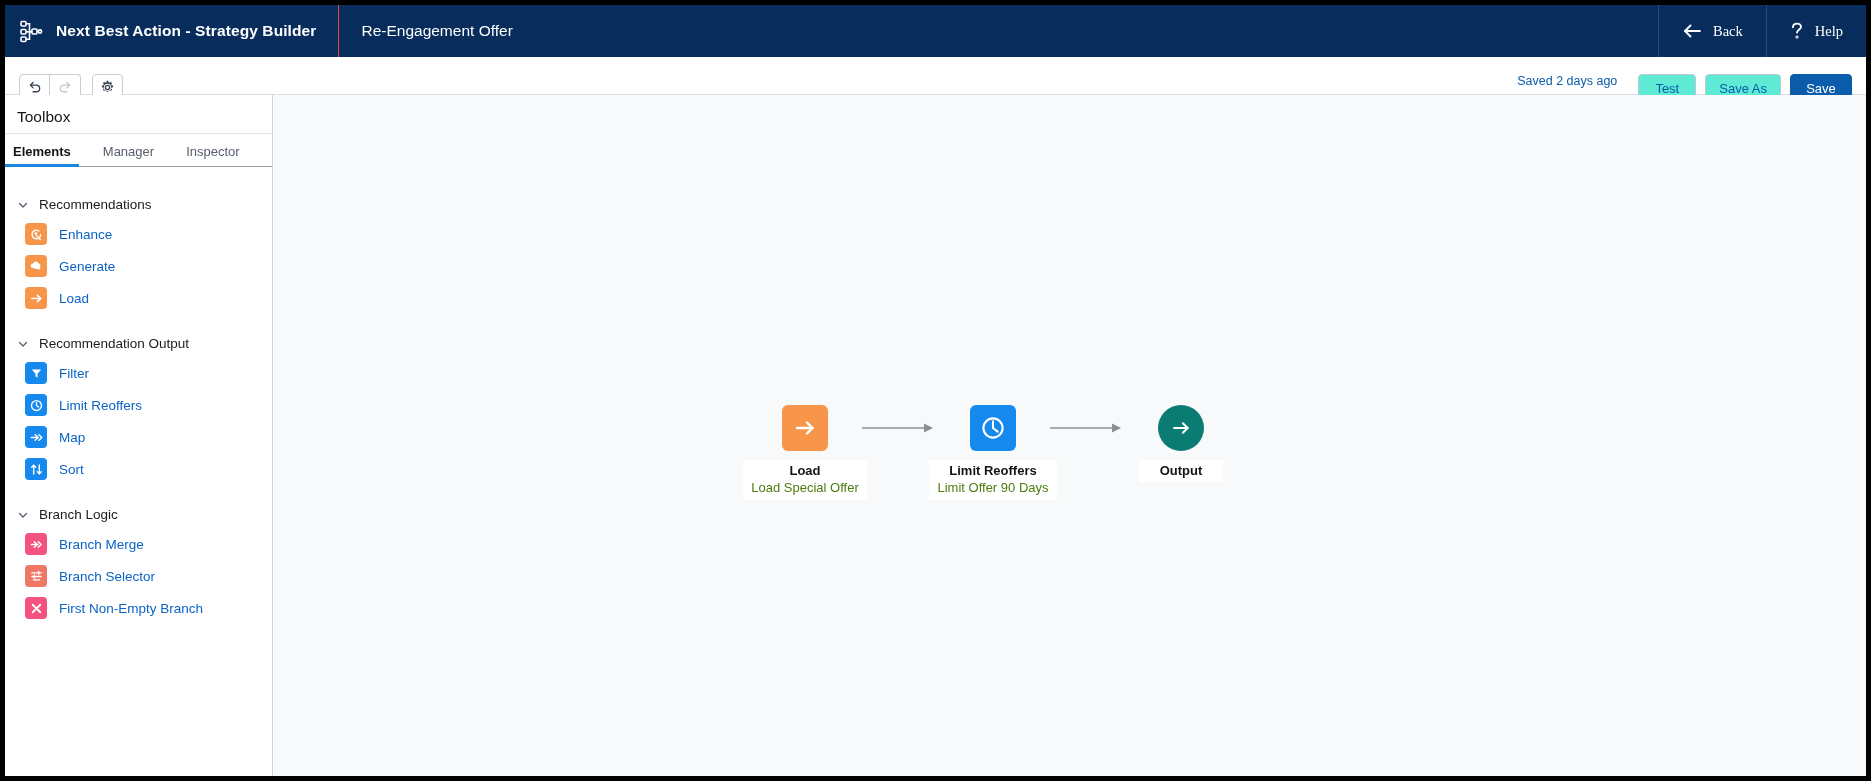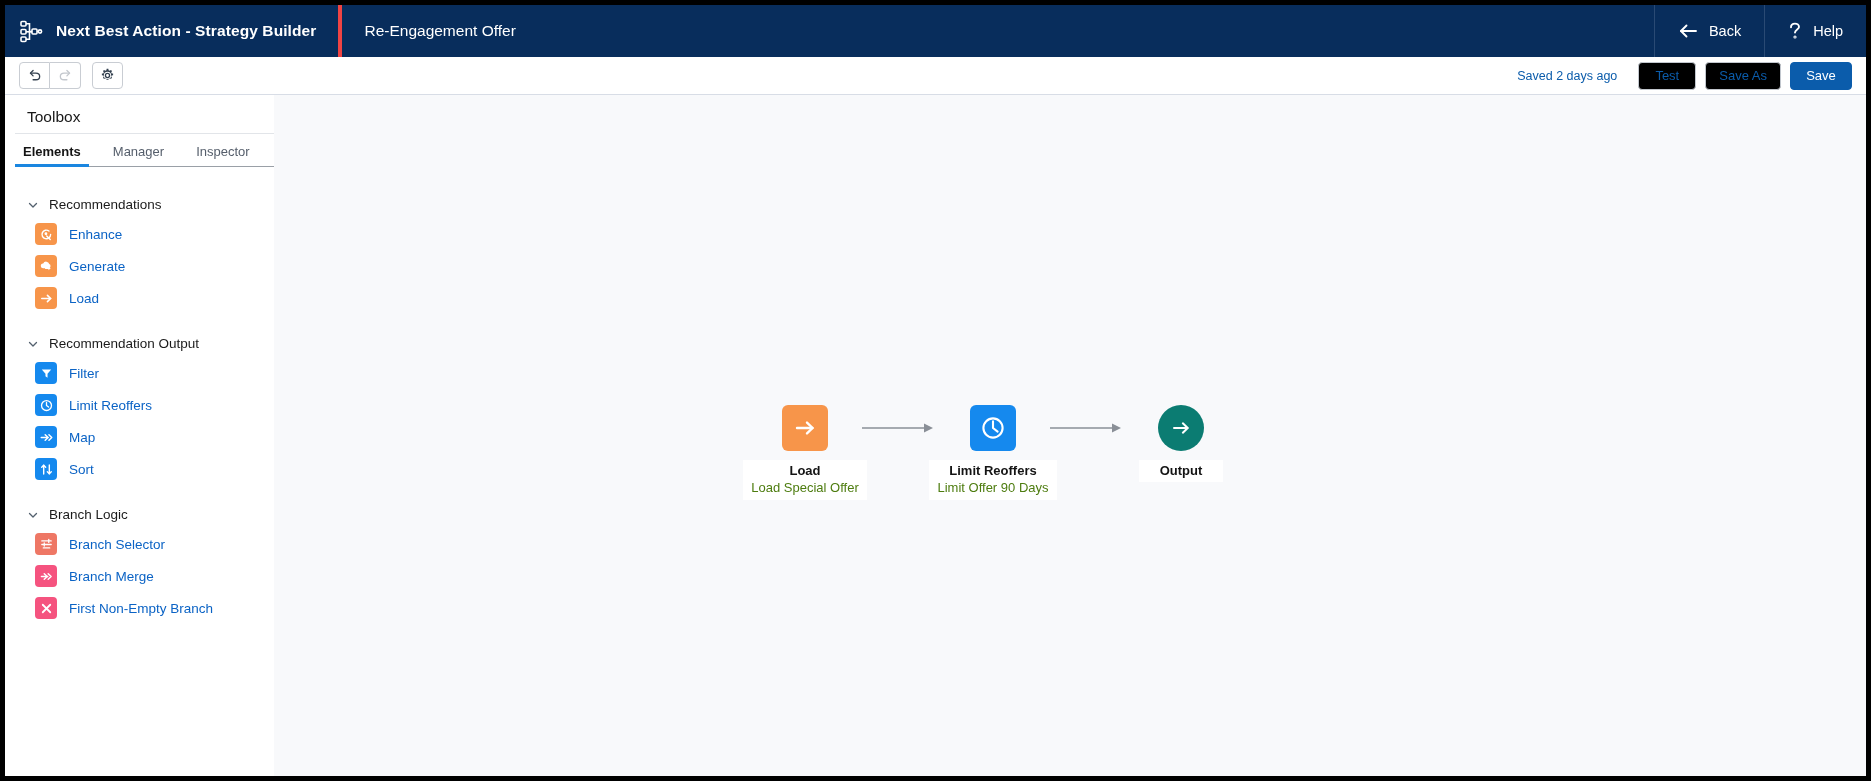--- a/index.html
+++ b/index.html
@@ -30,21 +30,21 @@
     background: #082D5C;
     display: flex;
     align-items: stretch;
     color: #ffffff;
   }
   .gh-brand {
     display: flex;
     align-items: center;
     gap: 13px;
     padding: 0 22px 0 14px;
-    border-right: 4px solid #ef4444;
+    border-right: 1px solid #ef4444;
   }
   .gh-logo { width: 24px; height: 24px; display: block; }
   .gh-app-title {
     font-size: 15.5px;
     font-weight: bold;
     letter-spacing: .1px;
     white-space: nowrap;
   }
   .gh-context {
     display: flex;
@@ -56,34 +56,35 @@
   .gh-spacer { flex: 1; }
   .gh-action {
     display: flex;
     align-items: center;
     gap: 11px;
     padding: 0 23px;
     border-left: 1px solid #2a4a74;
     font-size: 14.5px;
     cursor: pointer;
     white-space: nowrap;
+    font-family: Liberation Serif, serif;
   }
   .gh-action svg { display: block; }
 
   
   .sub-toolbar {
     position: absolute;
     left: 0; top: 52px;
     width: 100%;
     height: 38px;
     background: #ffffff;
     border-bottom: 1px solid #d8dde6;
     display: flex;
-    align-items: center;
-    padding: 4px 14px;
+    align-items: flex-start;
+    padding: 17px 14px;
     box-sizing: border-box;
   }
   .btn-group {
     display: flex;
     align-items: stretch;
   }
   .icon-btn {
     width: 31px;
     height: 27px;
     background: #ffffff;
@@ -105,21 +106,21 @@
     font-size: 12.5px;
     color: #0b5cab;
     margin-right: 12px;
     white-space: nowrap;
   }
   .tb-btn {
     min-width: 58px;
     height: 28px;
     border: 1px solid #c2c7ce;
     border-radius: 4px;
-    background: #000000;
+    background: #5eead4;
     color: #0b5cab;
     font-size: 13px;
     font-family: "Liberation Sans", sans-serif;
     display: inline-flex;
     align-items: center;
     justify-content: center;
     padding: 0 13px;
     margin-left: 9px;
     cursor: pointer;
     box-sizing: border-box;
@@ -129,21 +130,21 @@
     background: #0b5cab;
     border-color: #0b5cab;
     color: #ffffff;
     font-weight: normal;
     min-width: 62px;
   }
 
   
   .toolbox {
     position: absolute;
-    left: 10px; top: 90px;
+    left: 0; top: 90px;
     width: 268px;
     bottom: 0;
     background: #ffffff;
     border-right: 1px solid #cfd3d9;
     box-sizing: border-box;
     overflow: hidden;
   }
   .toolbox-header {
     height: 32px;
     display: flex;
@@ -464,45 +465,45 @@
       <div class="group-header">
         <span class="chev">
           <svg width="12" height="12" viewBox="0 0 12 12" fill="none" stroke="#53606e" stroke-width="1.3" stroke-linecap="round" stroke-linejoin="round">
               <path d="M2.5 4.5 L6 8 L9.5 4.5"></path>
             </svg>
         </span>
         <span>Branch Logic</span>
       </div>
 
       <div class="pal-item">
+        <span class="pal-icon" style="background:#F5537F">
+          <svg width="15" height="15" viewBox="0 0 16 16" fill="none" stroke="#ffffff" stroke-width="1.6" stroke-linecap="round" stroke-linejoin="round">
+            <path d="M2.6 8 H9.3"></path>
+              <path d="M5.6 5 L8.7 8 L5.6 11"></path>
+              <path d="M9.8 5 L12.9 8 L9.8 11"></path>
+          </svg>
+        </span>
+        <span class="pal-label">Branch Merge</span>
+      </div>
+
+      <div class="pal-item">
         <span class="pal-icon" style="background:#EE7765">
           <svg width="15" height="15" viewBox="0 0 16 16" fill="none" stroke="#ffffff" stroke-width="1.4" stroke-linecap="round">
             <path d="M3 4.2 H13"></path>
               <path d="M3 8 H13"></path>
               <path d="M4.6 11.6 H11.4"></path>
             <path d="M10.4 2.6 V5.8"></path>
               <path d="M5.6 6.4 V9.6"></path>
           </svg>
         </span>
         <span class="pal-label">Branch Selector</span>
       </div>
 
       <div class="pal-item">
         <span class="pal-icon" style="background:#F5537F">
-          <svg width="15" height="15" viewBox="0 0 16 16" fill="none" stroke="#ffffff" stroke-width="1.6" stroke-linecap="round" stroke-linejoin="round">
-            <path d="M2.6 8 H9.3"></path>
-              <path d="M5.6 5 L8.7 8 L5.6 11"></path>
-              <path d="M9.8 5 L12.9 8 L9.8 11"></path>
-          </svg>
-        </span>
-        <span class="pal-label">Branch Merge</span>
-      </div>
-
-      <div class="pal-item">
-        <span class="pal-icon" style="background:#F5537F">
           <svg width="15" height="15" viewBox="0 0 16 16" fill="none" stroke="#ffffff" stroke-width="1.9" stroke-linecap="round">
             <path d="M4 4 L12 12"></path>
               <path d="M12 4 L4 12"></path>
           </svg>
         </span>
         <span class="pal-label">First Non-Empty Branch</span>
       </div>
 
     </div>
   </div>

